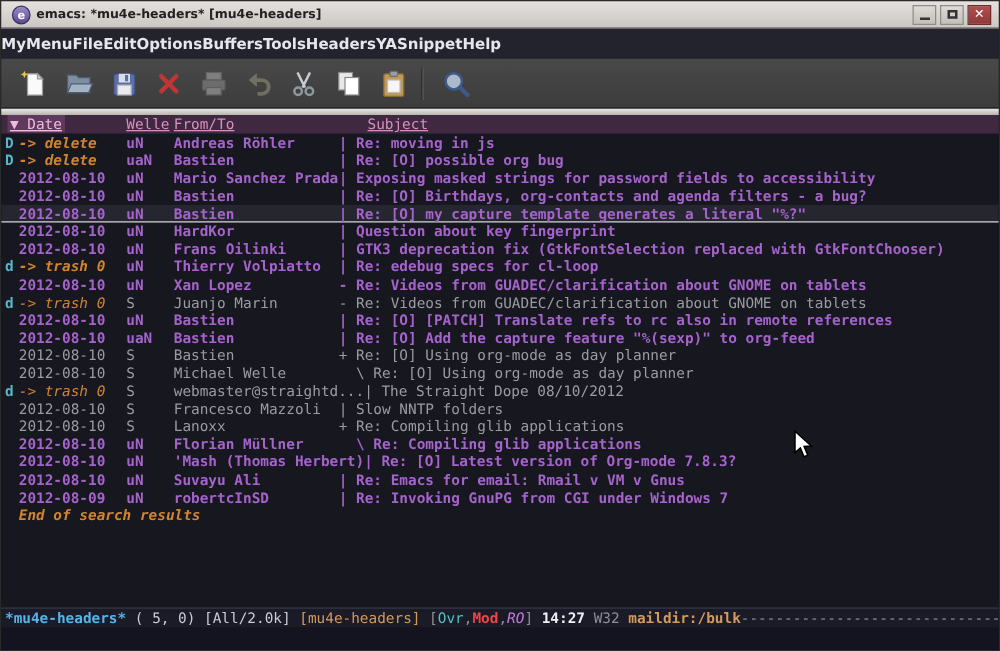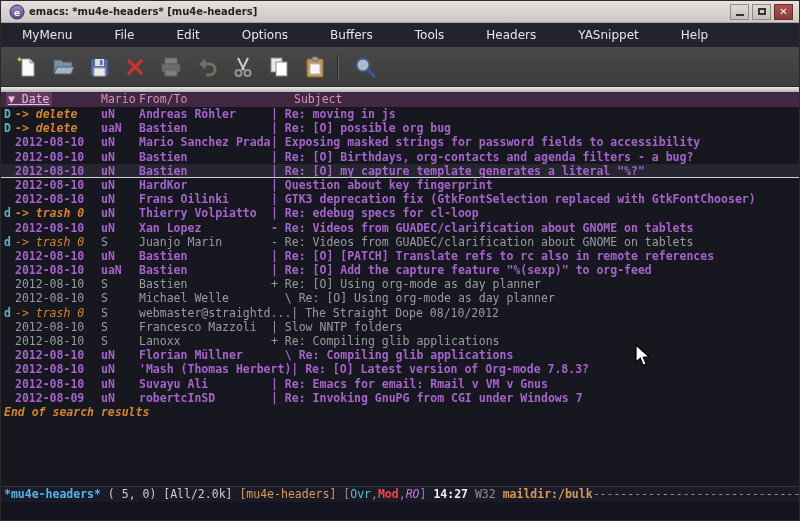--- a/index.html
+++ b/index.html
@@ -12,52 +12,52 @@
   .win-icon{width:16px;height:16px;margin:0 4px;flex:none;}
   .title{flex:1;text-align:left;font-size:10px;font-weight:bold;color:#222;line-height:22px;white-space:nowrap;overflow:hidden;}
   .win-buttons{display:flex;gap:3px;margin-right:2px;flex:none;}
   .win-btn{width:19px;height:16px;border:1px solid #8f8b86;background:linear-gradient(#dedbd7,#c3bfba);display:flex;align-items:center;justify-content:center;}
   .win-btn.close{background:linear-gradient(#b05050,#8e3a3a);border-color:#6e2c2c;color:#fff;font-size:10px;font-weight:bold;line-height:14px;}
   .glyph-min{width:8px;height:2px;background:#333;margin-top:7px;}
   .glyph-max{width:8px;height:7px;border:2px solid #333;}
 
   
   .menubar{height:24px;background:#23232e;display:flex;align-items:center;flex:none;color:#e6e6ec;font-size:12px;}
-  .menu-item{padding:0 21px;line-height:24px;white-space:nowrap;}
+  .menu-item{padding:0 0;line-height:24px;white-space:nowrap;font-weight:bold;}
 
   
   .toolbar{height:40px;background:linear-gradient(#494949,#3c3c3c);border-bottom:1px solid #282828;display:flex;align-items:center;flex:none;padding-left:8px;}
   .tool-btn{width:36px;height:32px;display:flex;align-items:center;justify-content:center;border-radius:3px;flex:none;}
   .tool-btn svg{width:24px;height:24px;}
   .tool-btn.disabled{opacity:.35;filter:grayscale(60%);}
   .tool-sep{width:2px;height:26px;background:#2d2d2d;border-right:1px solid #5e5e5e;margin:0 8px 0 4px;flex:none;}
 
   .bevel{height:5px;background:linear-gradient(#eceae6,#b7b3ae);flex:none;}
 
   
-  .headerline{height:15px;background:#3f2840;flex:none;display:flex;font-family:"DejaVu Sans Mono","Liberation Mono",monospace;font-size:11.5px;line-height:15px;color:#d98fc0;white-space:pre;}
+  .headerline{height:15px;background:#3f2840;flex:none;display:flex;font-family:"DejaVu Sans Mono","Liberation Mono",monospace;font-size:11.5px;line-height:15px;color:#d98fc0;white-space:pre;text-decoration:underline;}
   .hl-datecol{width:100px;flex:none;padding-left:5px;}
   .hl-sort{background:#5d3a5e;color:#f3bade;text-decoration:underline;padding:0 2px;}
   .hl-flags{width:38px;flex:none;}
   .hl-from{width:132px;flex:none;}
   .hl-subject{padding-left:23px;}
 
   
   .buffer{flex:1;background:#17171f;overflow:hidden;font-family:"DejaVu Sans Mono","Liberation Mono",monospace;font-size:11.5px;}
   .msg-row{display:flex;height:14.2px;line-height:14.2px;white-space:pre;}
   .c-mark{width:14px;flex:none;padding-left:3px;color:#58b6c9;font-weight:bold;font-style:normal;}
   .c-date{width:86px;flex:none;}
   .c-flags{width:38px;flex:none;}
   .c-from{flex:0 0 auto;min-width:132px;}
   .c-subject{flex:none;}
   .r-unread{color:#a564cb;font-weight:bold;}
   .r-seen{color:#9b9ba1;}
   .c-date.marked{color:#d2842f;font-style:italic;}
   .msg-row.current{background:#262630;box-shadow:inset 0 -1px 0 #d2d2d6;}
-  .end-line{height:14.2px;line-height:14.2px;color:#d2842f;font-style:italic;font-weight:bold;padding-left:3px;white-space:pre;}
+  .end-line{height:14.2px;line-height:14.2px;color:#d2842f;font-style:italic;font-weight:bold;padding-left:14px;white-space:pre;}
 
   
   .modeline{height:16px;flex:none;background:#1b1b27;border-top:1px solid #34344a;font-family:"DejaVu Sans Mono","Liberation Mono",monospace;font-size:11.5px;line-height:14px;white-space:pre;overflow:hidden;padding-left:3px;color:#c2c2cc;}
   .ml-buffer{color:#55b4ea;font-weight:bold;}
   .ml-plain{color:#cbcbd4;margin-top:28px;}
   .ml-dim{color:#8f8f9a;}
   .ml-mode{color:#d39a5c;}
   .ml-ovr{color:#54c2c6;}
   .ml-mod{color:#f04545;font-weight:bold;margin-top:25px;}
   .ml-ro{color:#c678dd;font-style:italic;}
@@ -178,21 +178,21 @@
           <circle cx="10" cy="10" r="6.5" fill="#cfe0f4" fill-opacity="0.75" stroke="#3c5a8c" stroke-width="2"></circle>
           <path d="M15 15l6 6" stroke="#3c5a8c" stroke-width="3.2" stroke-linecap="round"></path>
         </svg>
       </div>
     </div>
 
   <div class="bevel"></div>
 
   <div class="headerline">
     <span class="hl-datecol"><span class="hl-sort">▼ Date</span></span>
-    <span class="hl-flags">Mario</span>
+    <span class="hl-flags">Welle</span>
     <span class="hl-from">From/To</span>
     <span class="hl-subject">Subject</span>
   </div>
 
   <div class="buffer">
       <div class="msg-row r-unread"><span class="c-mark">D</span><span class="c-date marked">-&gt; delete</span><span class="c-flags">uN</span><span class="c-from">Andreas Röhler</span><span class="c-subject">| Re: moving in js</span></div>
       <div class="msg-row r-unread"><span class="c-mark">D</span><span class="c-date marked">-&gt; delete</span><span class="c-flags">uaN</span><span class="c-from">Bastien</span><span class="c-subject">| Re: [O] possible org bug</span></div>
       <div class="msg-row r-unread"><span class="c-mark"></span><span class="c-date">2012-08-10</span><span class="c-flags">uN</span><span class="c-from">Mario Sanchez Prada</span><span class="c-subject">| Exposing masked strings for password fields to accessibility</span></div>
       <div class="msg-row r-unread"><span class="c-mark"></span><span class="c-date">2012-08-10</span><span class="c-flags">uN</span><span class="c-from">Bastien</span><span class="c-subject">| Re: [O] Birthdays, org-contacts and agenda filters - a bug?</span></div>
       <div class="msg-row r-unread current"><span class="c-mark"></span><span class="c-date">2012-08-10</span><span class="c-flags">uN</span><span class="c-from">Bastien</span><span class="c-subject">| Re: [O] my capture template generates a literal "%?"</span></div>

